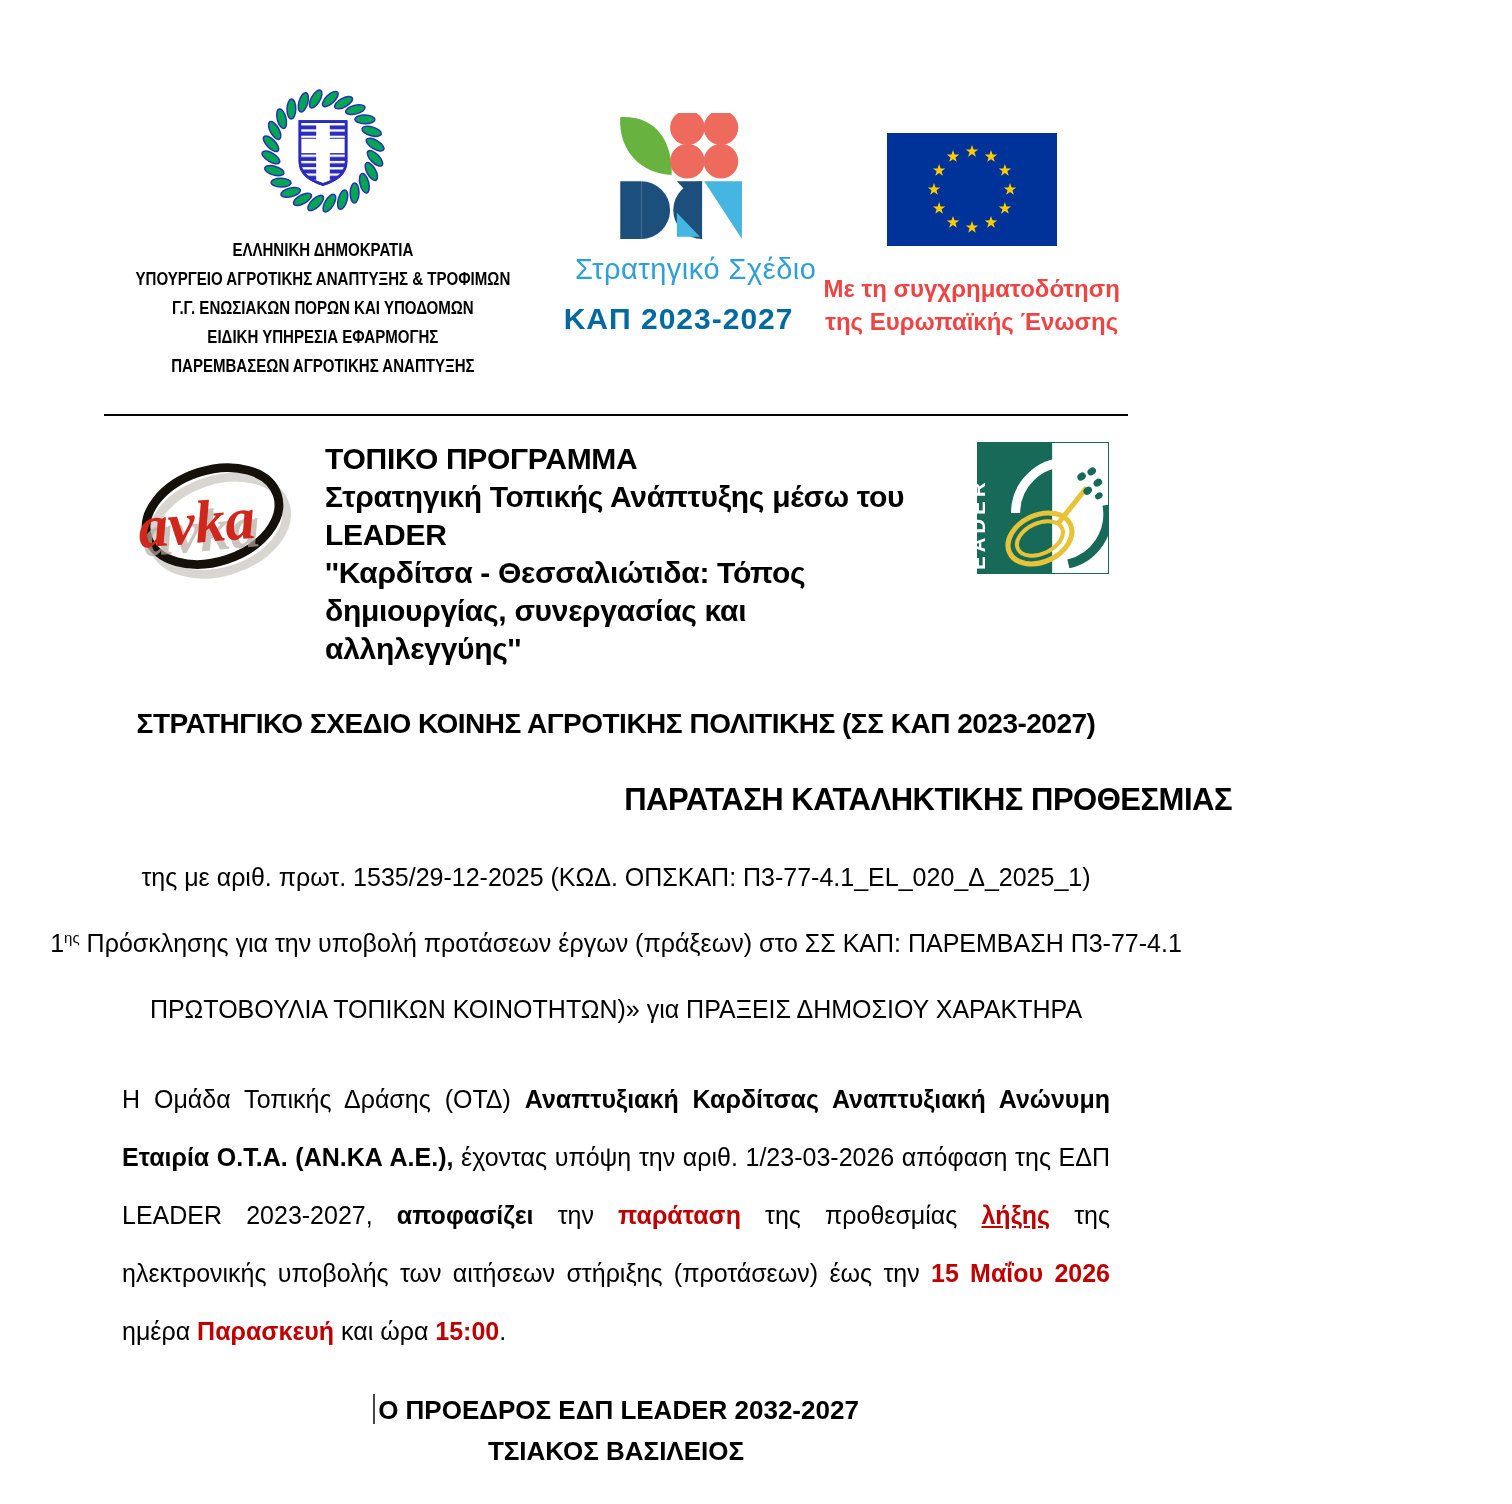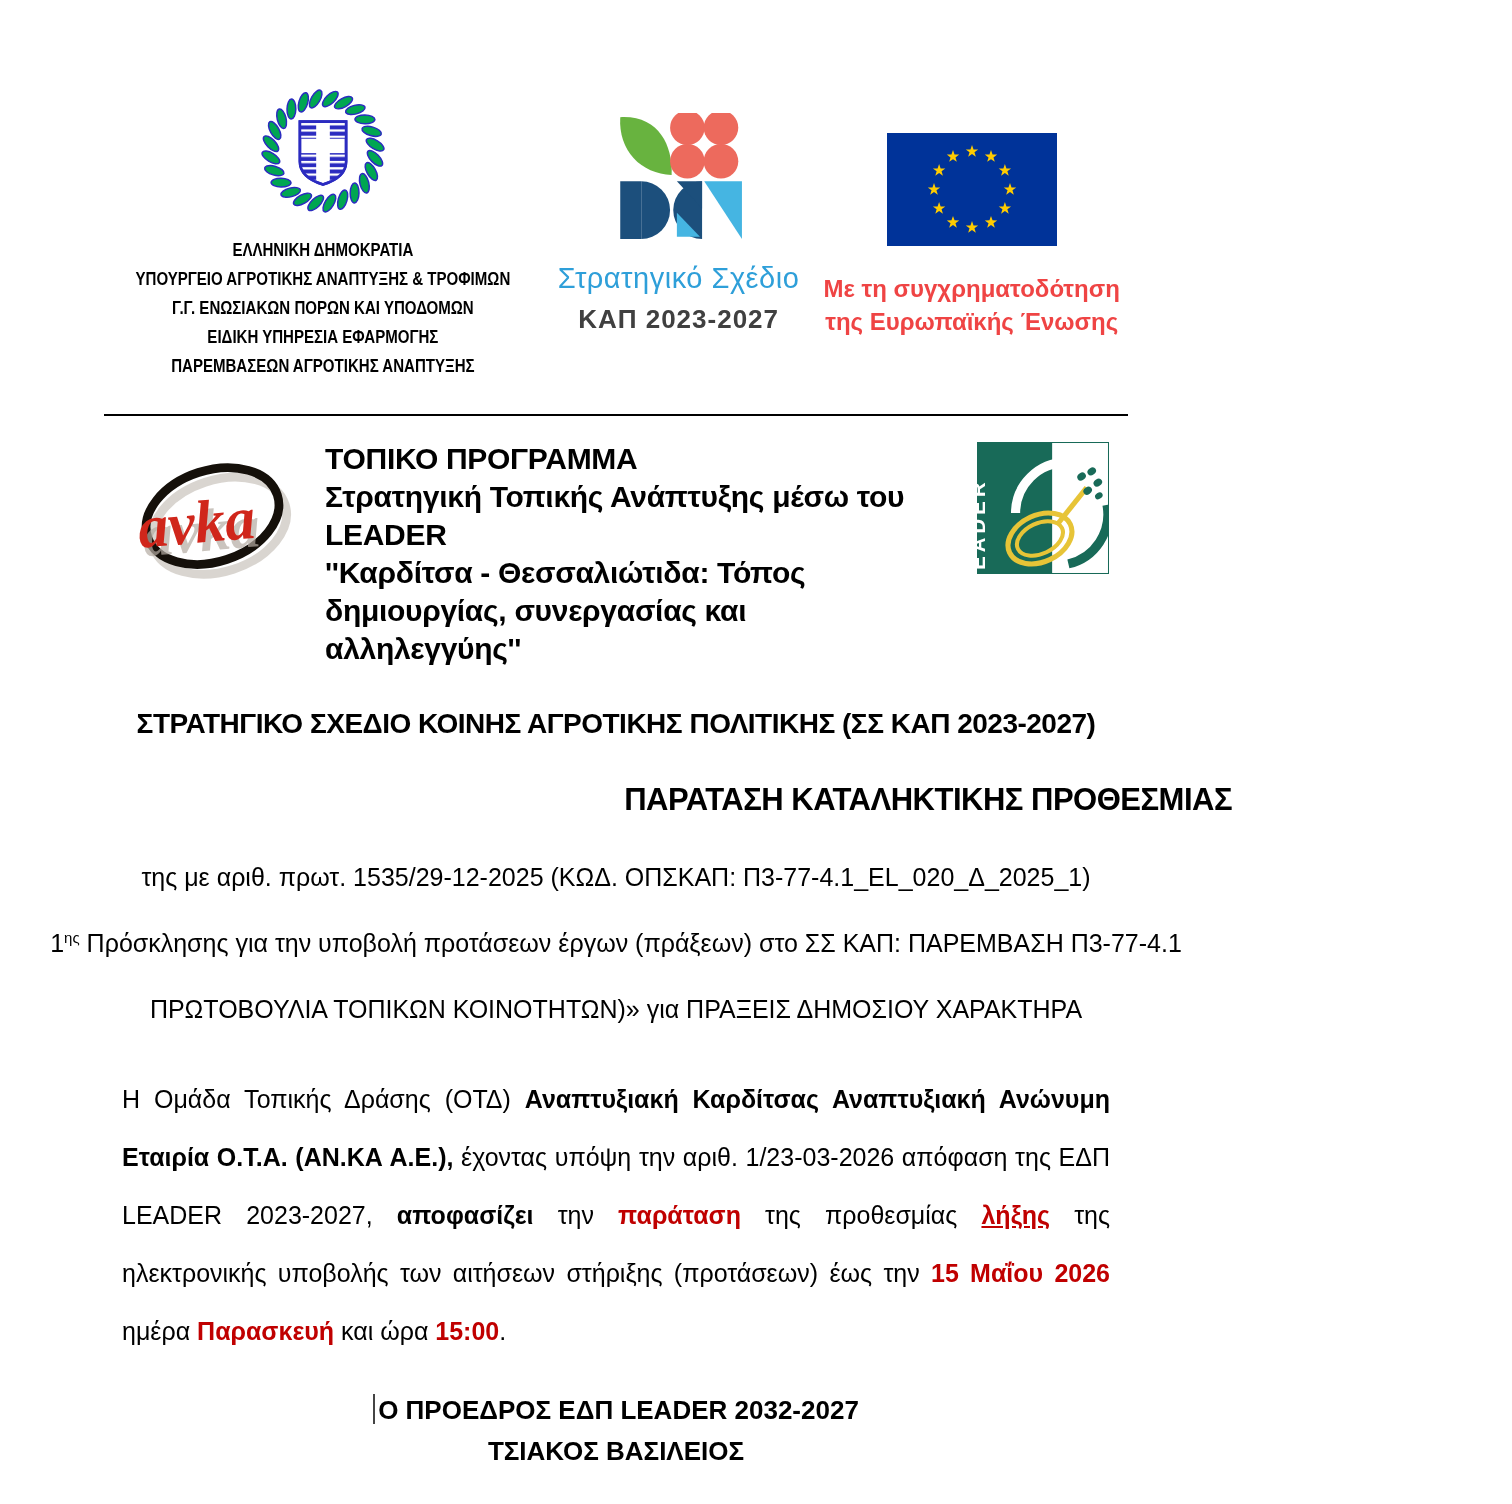--- a/index.html
+++ b/index.html
@@ -13,22 +13,22 @@
   
   .header { display:flex; padding:85px 105px 0 105px; align-items:flex-start; }
   .h-col { text-align:center; }
   .h-col1 { width:515px; padding-top:3px; }
   .h-col2 { width:370px; padding-top:28px; }
   .h-col3 { width:417px; padding-top:48px; }
 
   .ministry { margin-top:18px; font-size:17.5px; font-weight:bold; line-height:29px;
               transform:scaleX(0.86); transform-origin:center; white-space:nowrap; }
 
-  .kap-line1 { margin-top:17px; font-size:29px; color:#2e9fd9; letter-spacing:0.5px; }
-  .kap-line2 { margin-top:9px; font-size:26px; font-weight:bold; color:#404040; letter-spacing:1px; }
+  .kap-line1 { margin-top:8px; font-size:29px; color:#2e9fd9; letter-spacing:0.5px;text-align:right; }
+  .kap-line2 { margin-top:16px; font-size:30px; font-weight:bold; color:#0369a1; letter-spacing:1px; }
 
   .eu-text { margin-top:22px; font-size:24px; font-weight:bold; color:#ef4444; line-height:33px; white-space:nowrap; }
 
   .divider { border:none; border-top:2px solid #000; margin:33px 104px 0 104px; }
 
   
   .program-row { display:flex; align-items:flex-start; padding:18px 120px 0 120px; }
   .anka-box { width:195px; }
   .program-center { flex:1; padding:6px 10px 0 10px; text-align:left;
                     font-weight:bold; font-size:30px; line-height:38px; letter-spacing:-0.3px; }

